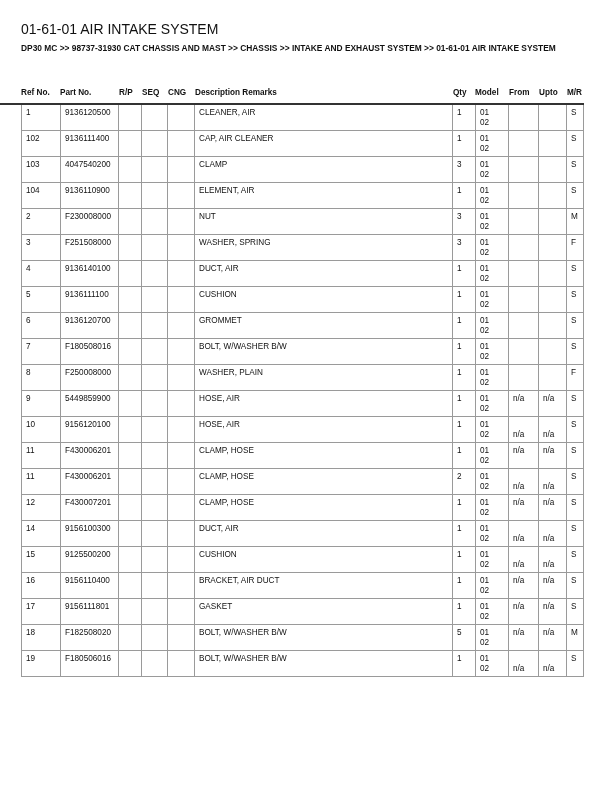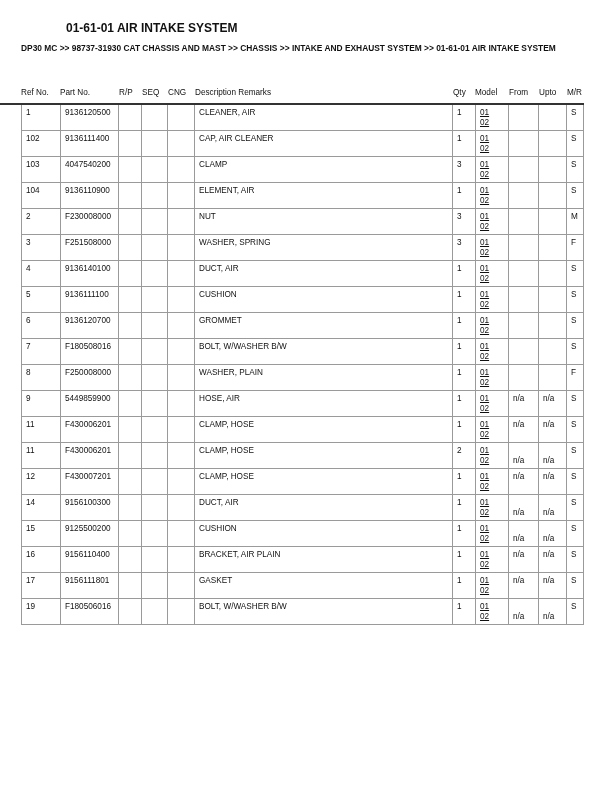--- a/index.html
+++ b/index.html
@@ -2,45 +2,45 @@
 <html><head>
   <meta charset="utf-8">
   <style>
     html, body { margin: 0; padding: 0; background: #ffffff; }
     body {
       width: 612px; height: 792px; position: relative; overflow: hidden;
       font-family: "Liberation Sans", sans-serif; color: #111;
     }
     .title {
       position: absolute; left: 21px; top: 21px;
-      font-size: 12px; font-weight: bold; letter-spacing: 0; margin-left: 45px;
+      font-size: 14px; font-weight: normal; letter-spacing: 0;
     }
     .breadcrumb {
       position: absolute; left: 21px; top: 43px; width: 560px;
       font-size: 8.4px; font-weight: bold; line-height: 10px;
     }
     .colhead {
-      position: absolute; top: 88px; font-size: 8.2px; font-weight: normal; white-space: nowrap;
+      position: absolute; top: 88px; font-size: 8.2px; font-weight: bold; white-space: nowrap;
     }
     .head-rule {
       position: absolute; left: 0; top: 103px; width: 584px; height: 2px; background: #333;
     }
     table.parts {
       position: absolute; left: 21px; top: 105px;
       border-collapse: collapse; table-layout: fixed;
       font-size: 8.2px;
     }
     table.parts td {
       border: 1px solid #9a9a9a; vertical-align: top; padding: 3px 0 0 4px;
       height: 22px; line-height: 10px; white-space: nowrap; overflow: hidden;
     }
     table.parts tr:first-child td { border-top: none; }
     td.desc { border-left: 1.5px solid #bbb; }
     .na-low { display: block; padding-top: 10px; }
-    .model span { display: block; text-decoration: underline; }
+    .model span { display: block; }
   </style>
 </head>
 <body>
 
 <div class="title">01-61-01 AIR INTAKE SYSTEM</div>
 <div class="breadcrumb">DP30 MC &gt;&gt; 98737-31930 CAT CHASSIS AND MAST &gt;&gt; CHASSIS &gt;&gt; INTAKE AND EXHAUST SYSTEM &gt;&gt; 01-61-01 AIR INTAKE SYSTEM</div>
 
 <div>
   <span class="colhead" style="left:21px">Ref No.</span>
   <span class="colhead" style="left:60px">Part No.</span>
@@ -257,20 +257,40 @@
         <td>1</td>
         <td class="model">
           <span>01</span>
           <span>02</span>
         </td>
         <td><span>n/a</span></td>
         <td><span>n/a</span></td>
         <td>S</td>
       </tr>
       <tr>
+        <td>10</td>
+        <td>9156120100</td>
+        <td></td>
+        <td></td>
+        <td></td>
+        <td class="desc">HOSE, AIR</td>
+        <td>1</td>
+        <td class="model">
+          <span>01</span>
+          <span>02</span>
+        </td>
+        <td>
+          <span class="na-low">n/a</span>
+        </td>
+        <td>
+          <span class="na-low">n/a</span>
+        </td>
+        <td>S</td>
+      </tr>
+      <tr>
         <td>11</td>
         <td>F430006201</td>
         <td></td>
         <td></td>
         <td></td>
         <td class="desc">CLAMP, HOSE</td>
         <td>1</td>
         <td class="model">
           <span>01</span>
           <span>02</span>
@@ -354,21 +374,21 @@
           <span class="na-low">n/a</span>
         </td>
         <td>S</td>
       </tr>
       <tr>
         <td>16</td>
         <td>9156110400</td>
         <td></td>
         <td></td>
         <td></td>
-        <td class="desc">BRACKET, AIR PLAIN</td>
+        <td class="desc">BRACKET, AIR DUCT</td>
         <td>1</td>
         <td class="model">
           <span>01</span>
           <span>02</span>
         </td>
         <td><span>n/a</span></td>
         <td><span>n/a</span></td>
         <td>S</td>
       </tr>
       <tr>
@@ -379,20 +399,36 @@
         <td></td>
         <td class="desc">GASKET</td>
         <td>1</td>
         <td class="model">
           <span>01</span>
           <span>02</span>
         </td>
         <td><span>n/a</span></td>
         <td><span>n/a</span></td>
         <td>S</td>
+      </tr>
+      <tr>
+        <td>18</td>
+        <td>F182508020</td>
+        <td></td>
+        <td></td>
+        <td></td>
+        <td class="desc">BOLT, W/WASHER B/W</td>
+        <td>5</td>
+        <td class="model">
+          <span>01</span>
+          <span>02</span>
+        </td>
+        <td><span>n/a</span></td>
+        <td><span>n/a</span></td>
+        <td>M</td>
       </tr>
       <tr>
         <td>19</td>
         <td>F180506016</td>
         <td></td>
         <td></td>
         <td></td>
         <td class="desc">BOLT, W/WASHER B/W</td>
         <td>1</td>
         <td class="model">

